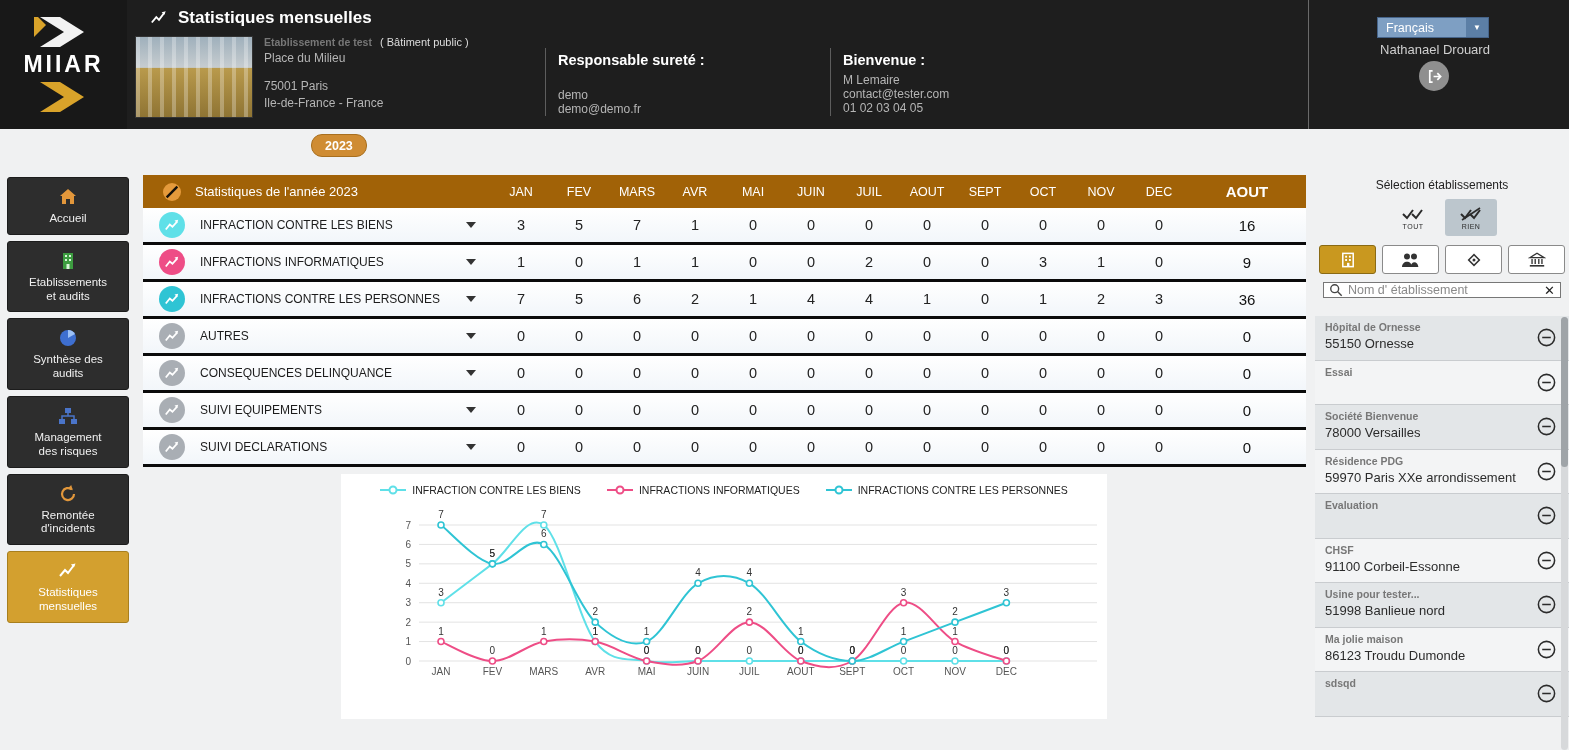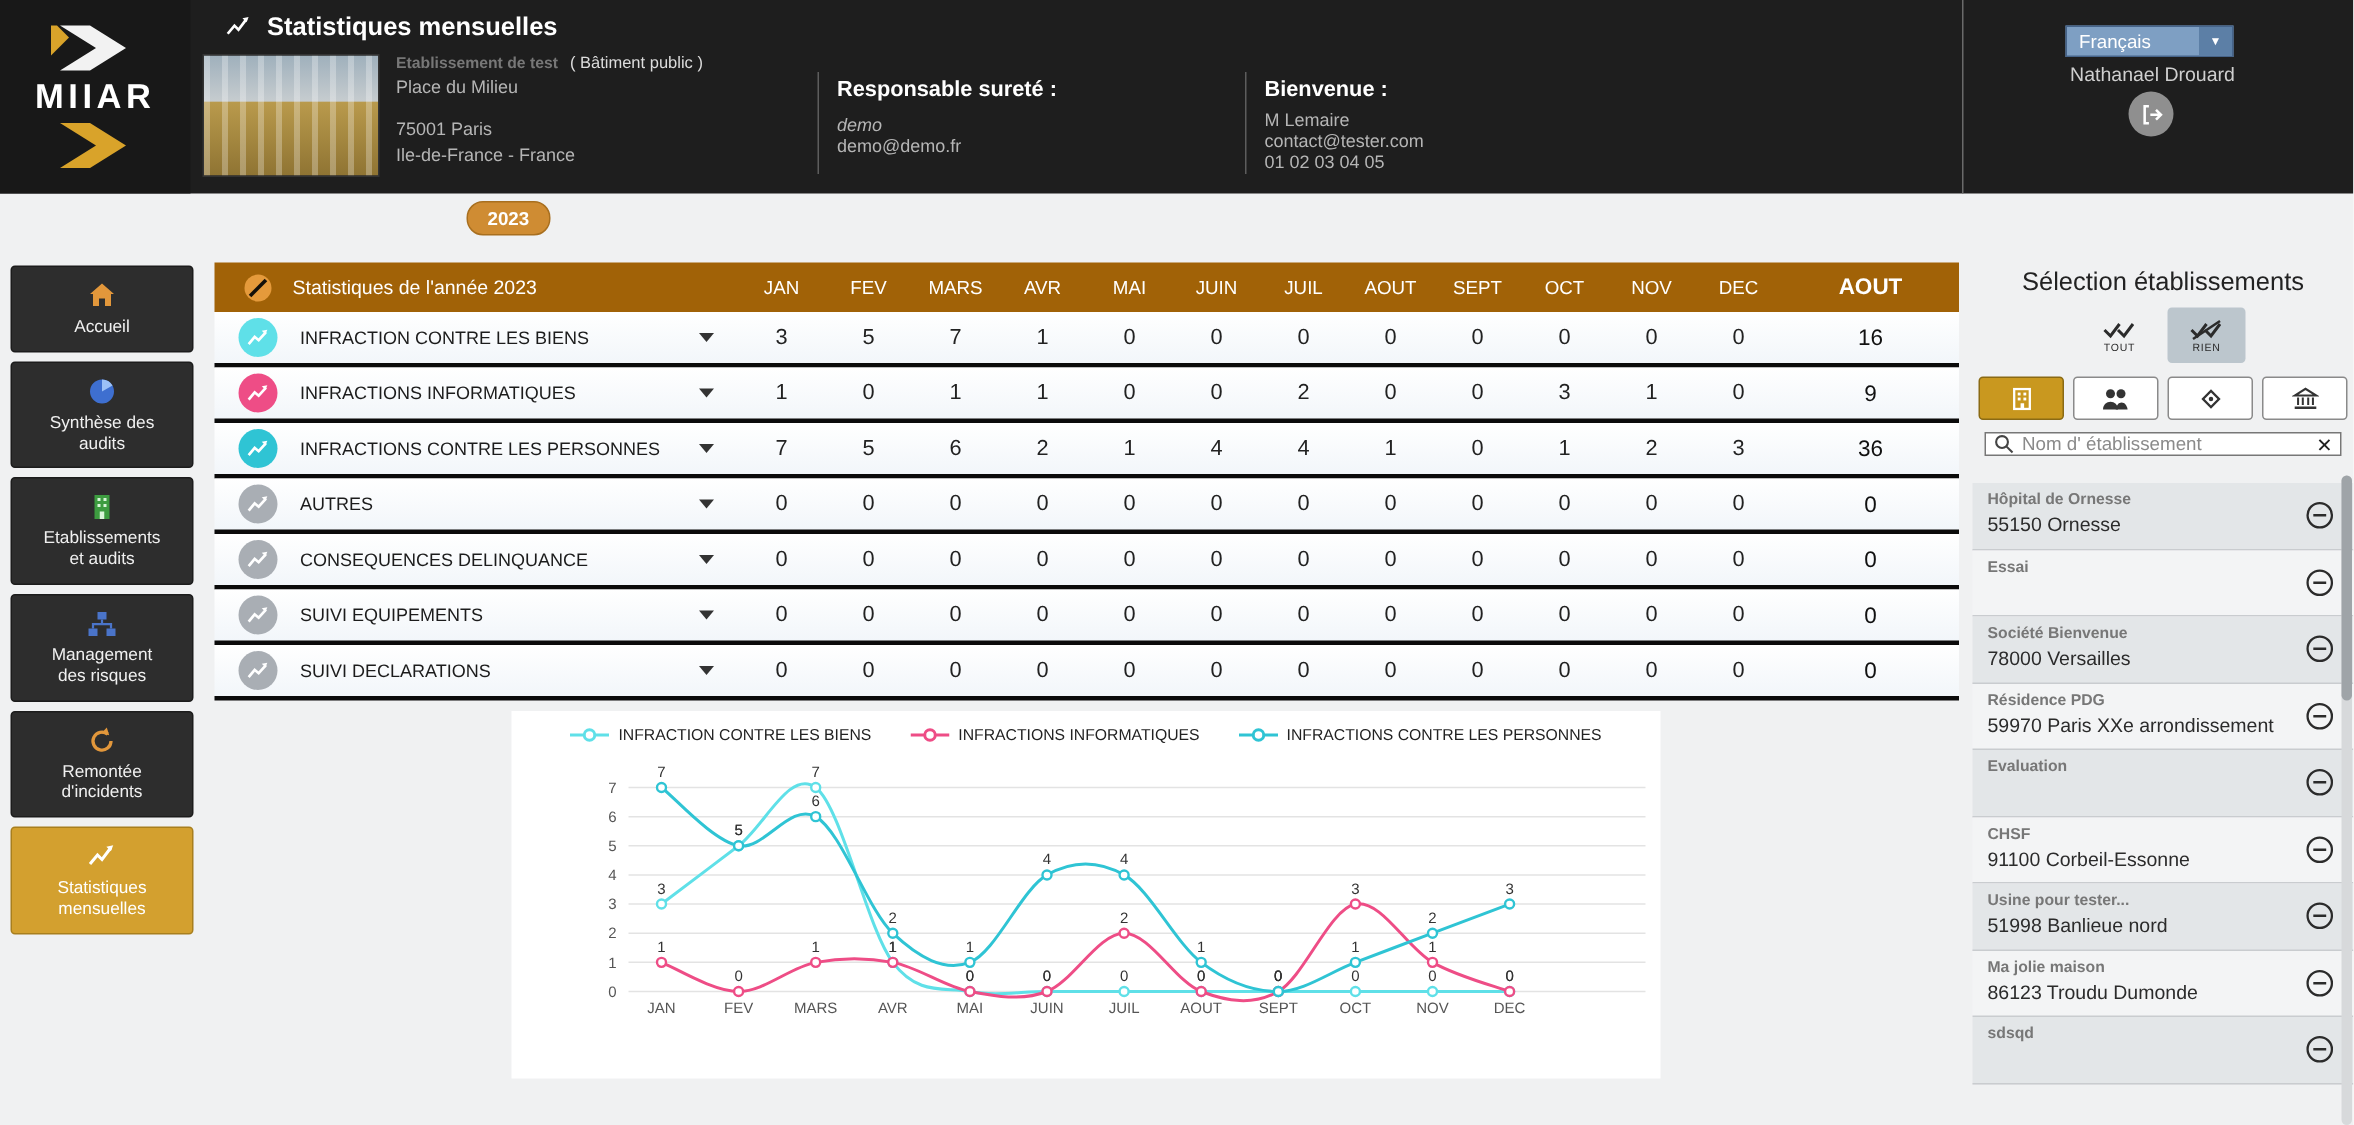--- a/index.html
+++ b/index.html
@@ -21,21 +21,21 @@
   .est-name-row { display:flex; align-items:baseline; gap:8px; }
   .est-name { font-size:15px; font-weight:bold; color:#fff; }
   .est-type { font-size:11px; color:#ddd; }
   .est-line { font-size:12px; color:#b5b5b5; margin-top:3px; }
   .est-line.gap { margin-top:14px; }
   .hsep { position:absolute; top:48px; width:1px; height:68px; background:#5d5d5d; }
   .hsep.tall { top:0; height:129px; background:#6a6a6a; }
   .contact-block { position:absolute; top:52px; }
   .contact-title { font-size:14.5px; font-weight:bold; color:#fff; }
   .contact-line { font-size:12px; color:#b5b5b5; }
-  .contact-line.first { margin-top:8px;font-style:italic; }
+  .contact-line.first { margin-top:20px; }
   .lang-select { position:absolute; left:1377px; top:17px; width:112px; height:21px; display:flex; align-items:stretch; border:1px solid #46648a; background:#7e9fc3; cursor:pointer; }
   .lang-label { flex:1; color:#fff; font-size:12.5px; display:flex; align-items:center; padding-left:8px; }
   .lang-caret { width:22px; background:#5c7fa6; color:#fff; font-size:8px; display:flex; align-items:center; justify-content:center; }
   .user-name { position:absolute; left:1330px; top:42px; width:210px; text-align:center; font-size:13px; color:#cfcfcf; }
   .logout-btn { position:absolute; left:1419px; top:61px; width:30px; height:30px; border-radius:50%; background:#8f8f8f; display:flex; align-items:center; justify-content:center; cursor:pointer; }
 
   
   .year-badge { position:absolute; left:311px; top:134px; height:23px; padding:0 13px; background:#cf8c33; border:1px solid #a86f1f; border-radius:11px; color:#fff; font-size:12.5px; font-weight:bold; display:flex; align-items:center; }
 
   
@@ -63,21 +63,21 @@
 
   
   .chart-panel { position:absolute; left:341px; top:474px; width:766px; height:245px; background:#fff; }
   .chart-legend { display:flex; justify-content:center; align-items:center; gap:26px; padding-top:8px; height:24px; }
   .legend-item { display:flex; align-items:center; gap:6px; font-size:10.5px; color:#222; }
   #chart-svg { display:block; }
   #chart-svg text { font-family:"Liberation Sans","DejaVu Sans",sans-serif; }
 
   
   .right-panel { position:absolute; left:1315px; top:170px; width:254px; height:580px; }
-  .rp-title { text-align:center; font-size:17px; color:#222; margin-top:8px; }
+  .rp-title { text-align:center; font-size:12px; color:#222; margin-top:8px; }
   .select-buttons { display:flex; justify-content:center; gap:6px; margin-top:7px; }
   .sel-btn { width:52px; height:37px; display:flex; flex-direction:column; align-items:center; justify-content:center; gap:1px; border-radius:3px; cursor:pointer; color:#2b2b2b; }
   .sel-btn .sel-label { font-size:7px; letter-spacing:0.5px; }
   .sel-btn.pressed { background:#bcc6cd; }
   .filter-row { display:flex; justify-content:center; gap:6px; margin-top:9px; }
   .filter-btn { width:57px; height:29px; background:#fff; border:1px solid #8a8a8a; border-radius:3px; display:flex; align-items:center; justify-content:center; cursor:pointer; }
   .filter-btn.active { background:#c9981f; border-color:#8a6a14; }
   .search-box { margin:8px 8px 0; height:16px; background:#fff; border:1px solid #777; display:flex; align-items:center; padding:0 5px; gap:5px; }
   .search-box input { flex:1; border:none; outline:none; font-size:12.5px; color:#333; font-family:"Liberation Sans","DejaVu Sans",sans-serif; background:transparent; }
   .search-box input::placeholder { color:#8a8a8a; }
@@ -167,35 +167,35 @@
 
   <div class="sidebar">
     <div class="nav-item">
       <svg class="nav-icon" width="20" height="20" viewBox="0 0 20 20">
         <path d="M10 2L18 9h-2v8h-4v-5H8v5H4V9H2z" fill="#e2973b"></path>
       </svg>
       <span>Accueil</span>
     </div>
     <div class="nav-item">
       <svg class="nav-icon" width="20" height="20" viewBox="0 0 20 20">
-        <circle cx="10" cy="10" r="8" fill="#3e6fd0"></circle>
-        <path d="M10 10L10 2A8 8 0 0 1 17 6z" fill="#9cc1f7"></path>
-      </svg>
-      <span>Synthèse des audits</span>
-    </div>
-    <div class="nav-item">
-      <svg class="nav-icon" width="20" height="20" viewBox="0 0 20 20">
         <rect x="5" y="2" width="10" height="16" fill="#3d9c40"></rect>
         <rect x="7" y="4" width="2" height="2" fill="#d9f5d9"></rect>
           <rect x="11" y="4" width="2" height="2" fill="#d9f5d9"></rect>
         <rect x="7" y="8" width="2" height="2" fill="#d9f5d9"></rect>
           <rect x="11" y="8" width="2" height="2" fill="#d9f5d9"></rect>
         <rect x="8.5" y="13" width="3" height="5" fill="#d9f5d9"></rect>
       </svg>
       <span>Etablissements et audits</span>
+    </div>
+    <div class="nav-item">
+      <svg class="nav-icon" width="20" height="20" viewBox="0 0 20 20">
+        <circle cx="10" cy="10" r="8" fill="#3e6fd0"></circle>
+        <path d="M10 10L10 2A8 8 0 0 1 17 6z" fill="#9cc1f7"></path>
+      </svg>
+      <span>Synthèse des audits</span>
     </div>
     <div class="nav-item">
       <svg class="nav-icon" width="20" height="20" viewBox="0 0 20 20">
         <path d="M10 7v3M4 13v-3h12v3" stroke="#4a74c9" stroke-width="1.5" fill="none"></path>
         <rect x="7" y="2" width="6" height="5" fill="#4a74c9"></rect>
         <rect x="1" y="13" width="6" height="5" fill="#4a74c9"></rect>
         <rect x="13" y="13" width="6" height="5" fill="#4a74c9"></rect>
       </svg>
       <span>Management des risques</span>
     </div>

